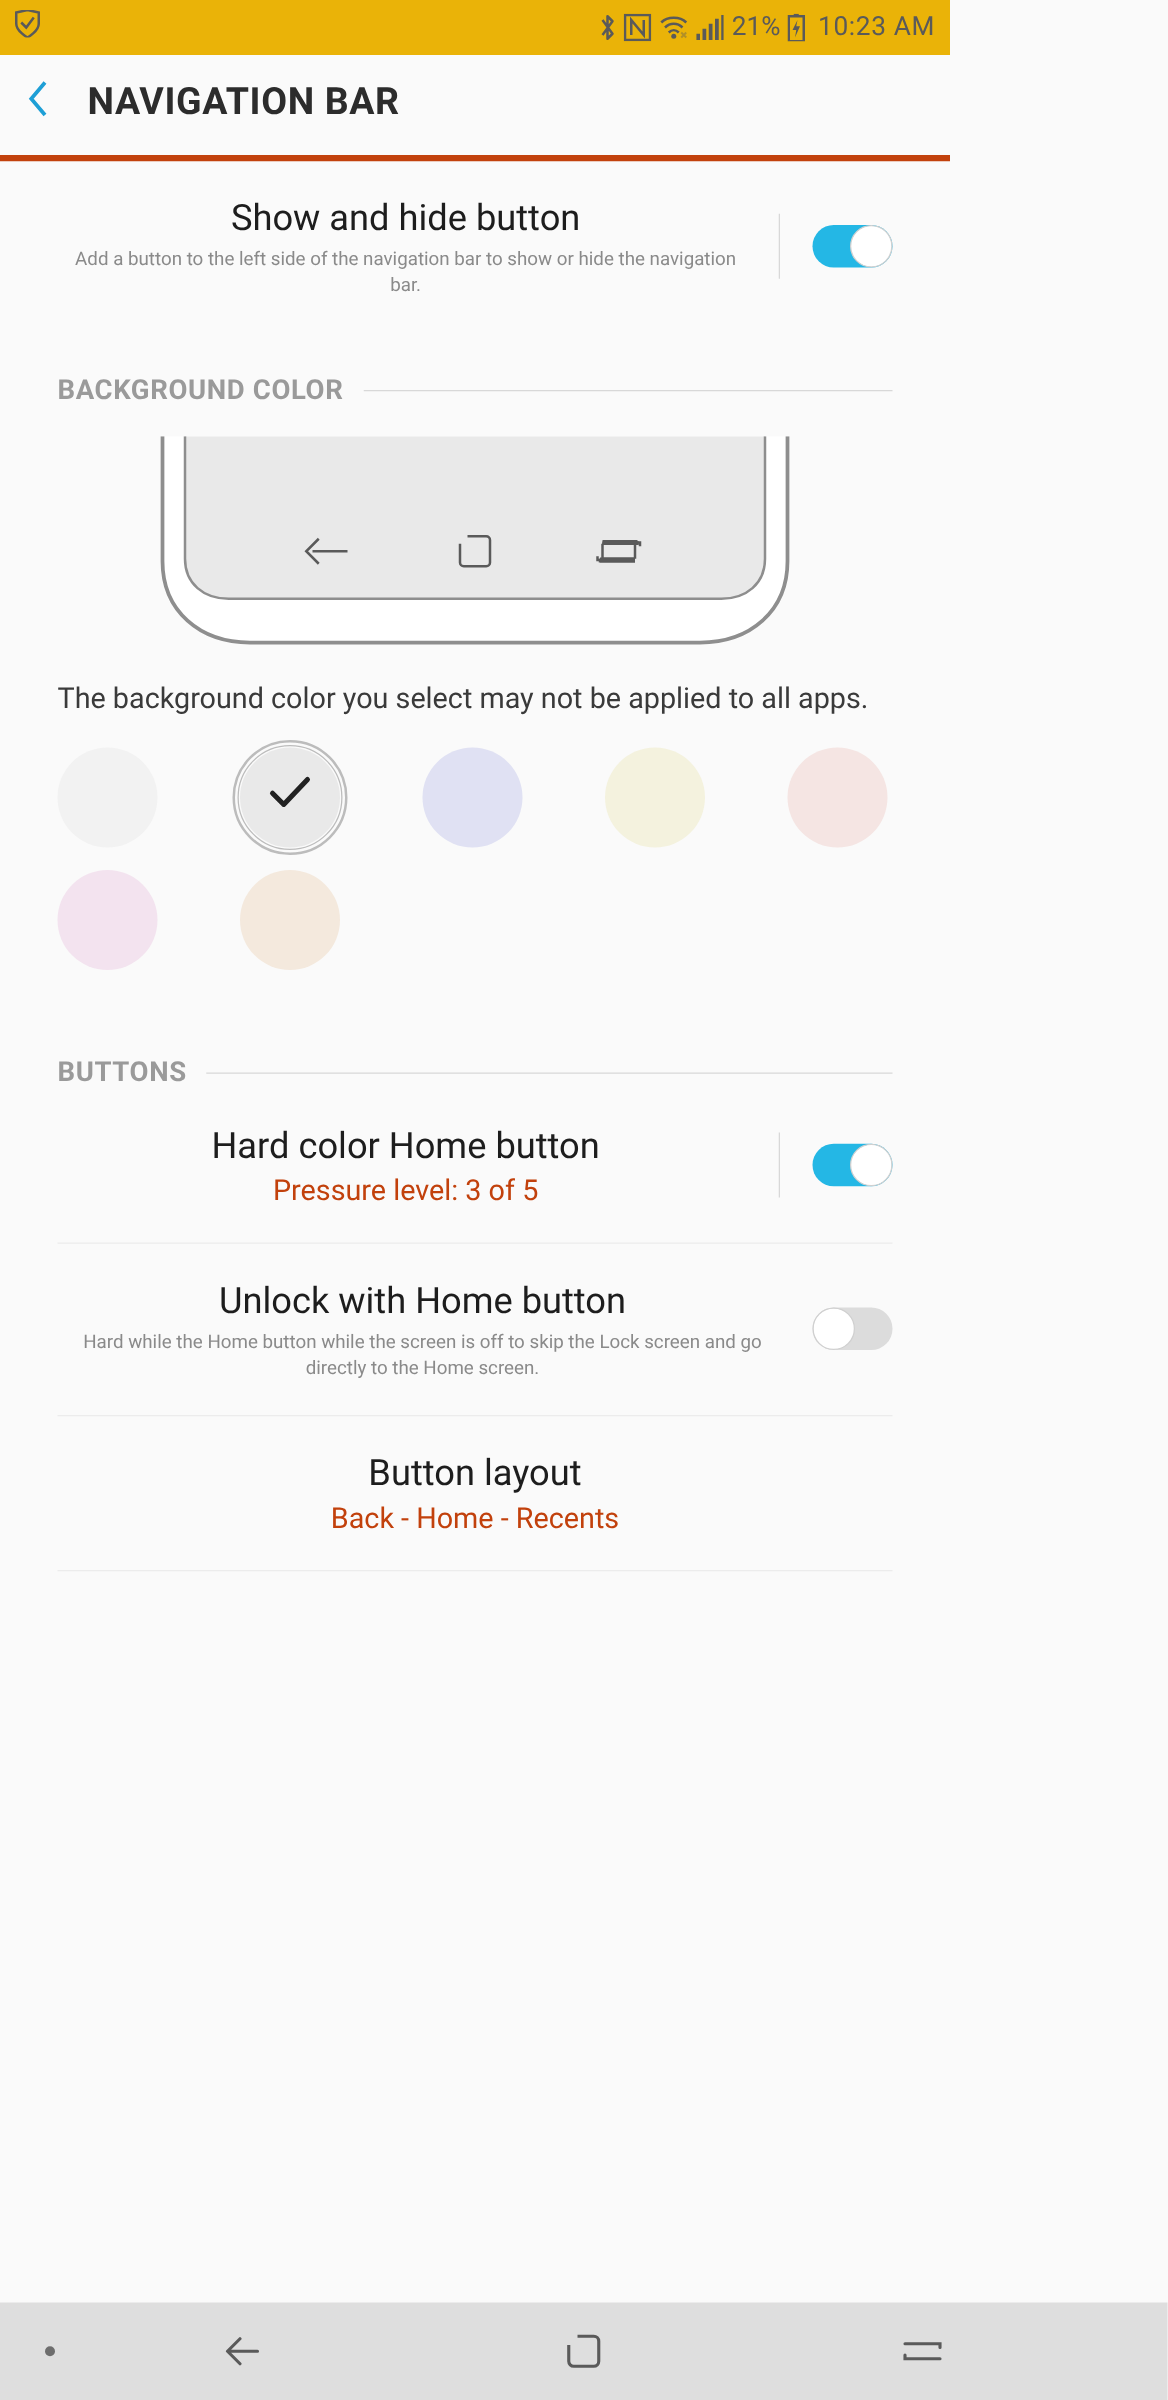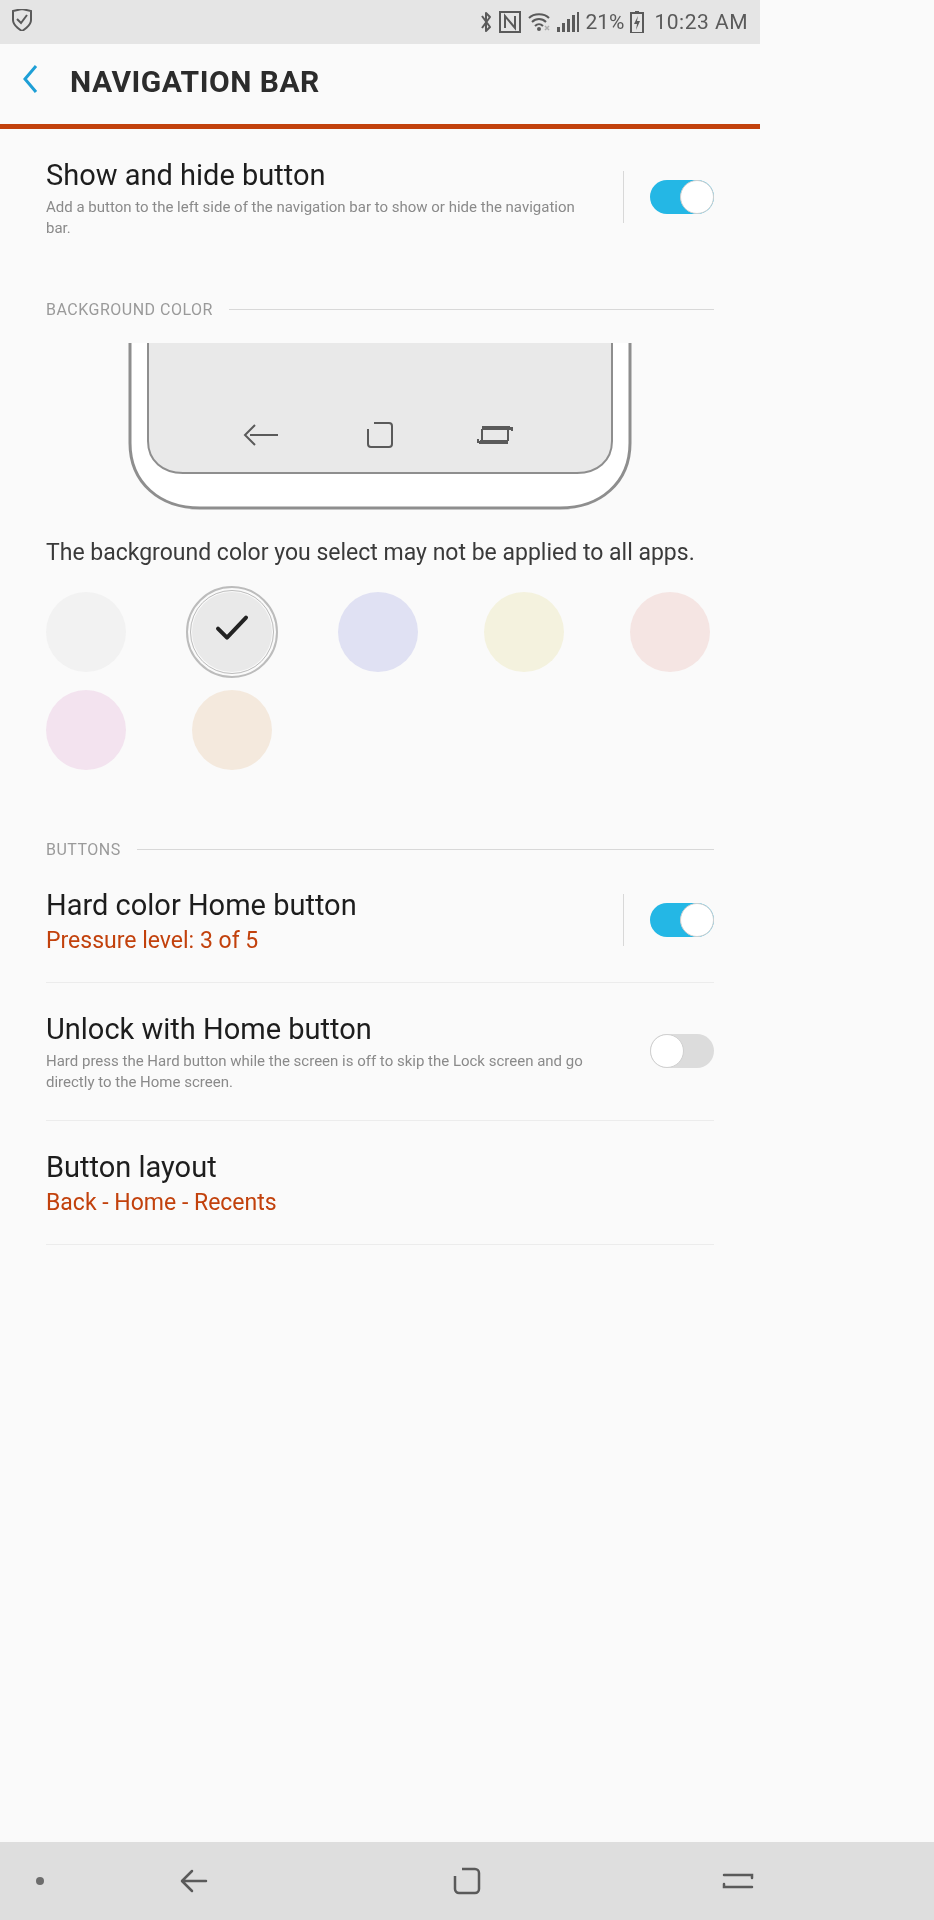--- a/index.html
+++ b/index.html
@@ -13,21 +13,21 @@
   }
   
   .status-bar {
     height: 44px;
     display: flex;
     align-items: center;
     justify-content: space-between;
     padding: 0 12px;
     font-size: 21px;
     color: #5a5a5a;
-    background: #e5e5e5;
+    background: #eab308;
   }
   .status-left, .status-right { display: flex; align-items: center; gap: 6px; }
   .status-right span { display: inline-flex; align-items: center; }
   .status-time { margin-left: 4px; font-weight: 400; letter-spacing: .5px; }
   
   .header {
     display: flex;
     align-items: center;
     padding: 18px 20px 24px 20px;
     gap: 28px;
@@ -40,21 +40,21 @@
     color: #2c2c2c;
   }
   
   .content { padding: 0 0 0 0; }
   .row {
     display: flex;
     padding: 28px 46px 28px 46px;
     align-items: center;
     gap: 20px;
   }
-  .row-text { flex: 1; }
+  .row-text { flex: 1; text-align: center; }
   .row-title {
     font-size: 29px;
     color: #1d1d1d;
     line-height: 1.25;
   }
   .row-desc {
     font-size: 15px;
     color: #8a8a8a;
     line-height: 1.35;
     margin-top: 4px;
@@ -71,22 +71,22 @@
     margin-right: 6px;
   }
   .divider { border-top: 1px solid #ececec; margin: 0 46px; }
   .section-header {
     display: flex;
     align-items: center;
     gap: 16px;
     padding: 34px 46px 0 46px;
   }
   .section-header-label {
-    font-size: 16px;
-    font-weight: 400;
+    font-size: 22px;
+    font-weight: 700;
     letter-spacing: .5px;
     color: #9a9a9a;
   }
   .section-header-line {
     flex: 1;
     height: 1px;
     background: #d8d8d8;
   }
   
   .toggle {
@@ -327,21 +327,21 @@
     <div class="row-sep"></div>
     <div class="toggle on">
         <div class="knob"></div>
       </div>
   </div>
   <div class="divider"></div>
 
   <div class="row">
     <div class="row-text">
       <div class="row-title">Unlock with Home button</div>
-      <div class="row-desc">Hard press the Hard button while the screen is off to skip the Lock screen and go directly to the Home screen.</div>
+      <div class="row-desc">Hard while the Home button while the screen is off to skip the Lock screen and go directly to the Home screen.</div>
     </div>
     <div class="toggle off">
         <div class="knob"></div>
       </div>
   </div>
   <div class="divider"></div>
 
   <div class="row">
     <div class="row-text">
       <div class="row-title">Button layout</div>

